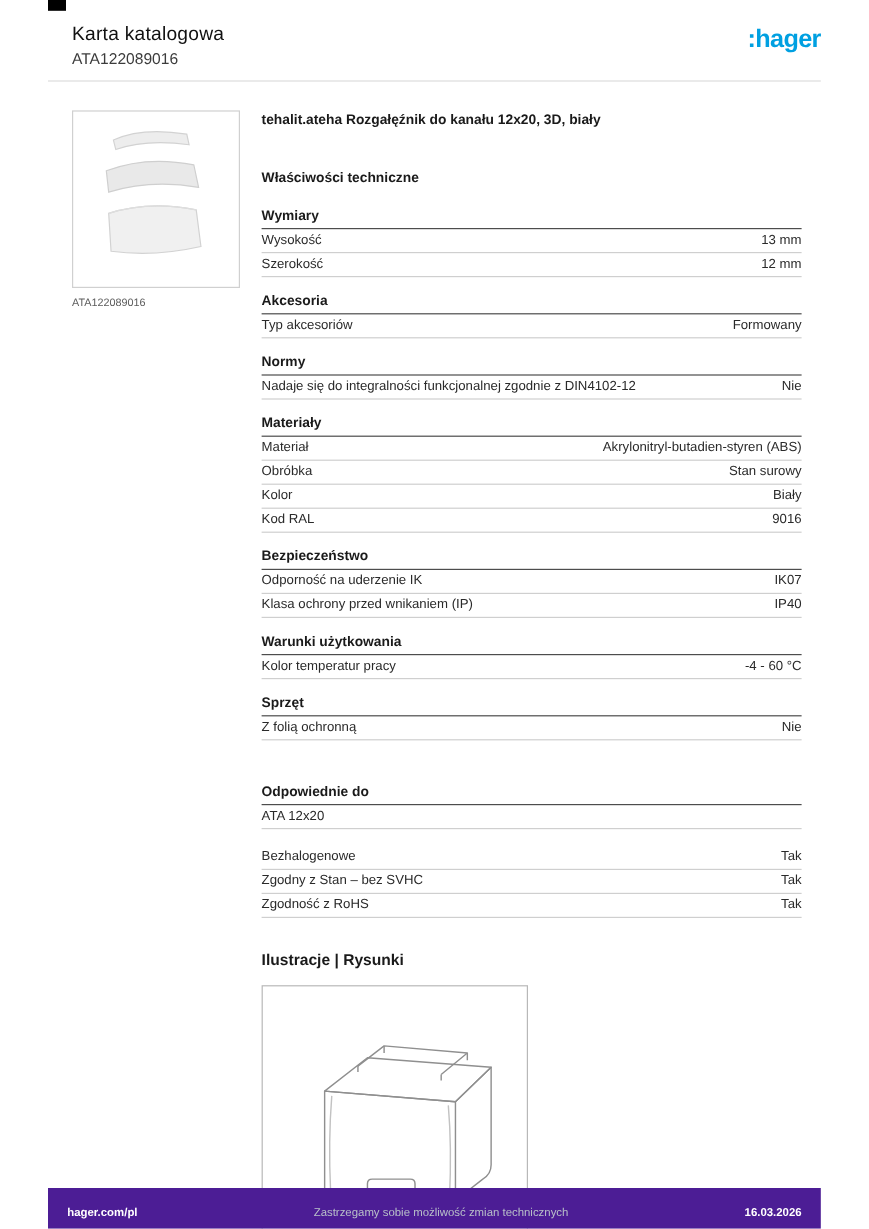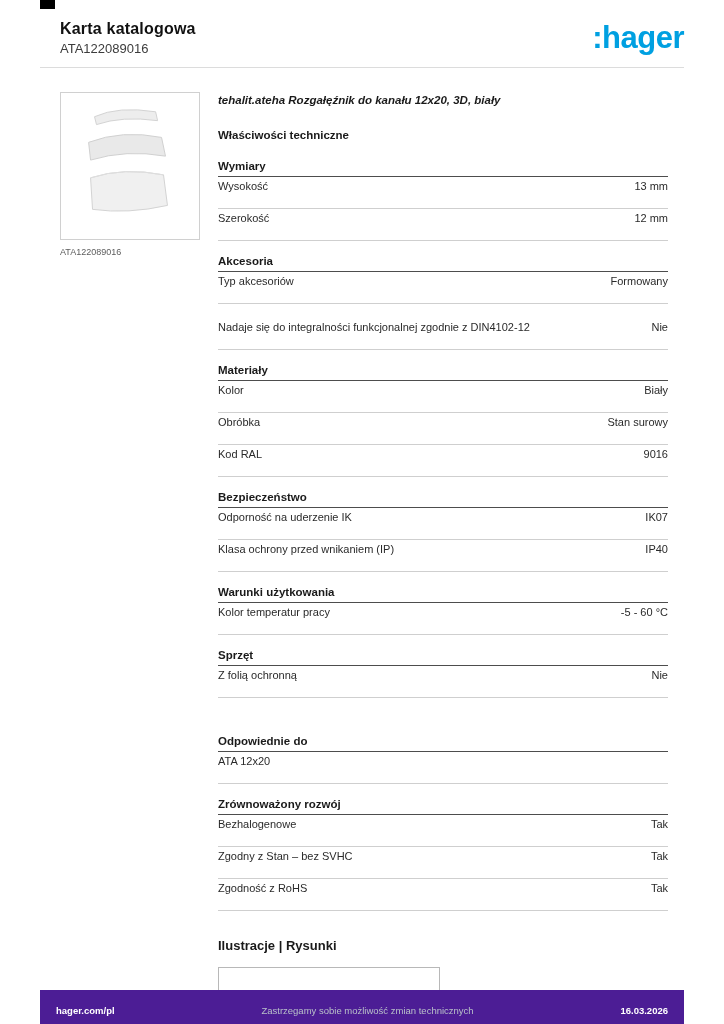--- a/index.html
+++ b/index.html
@@ -3,37 +3,37 @@
 <meta charset="utf-8">
 <style>
   * { margin:0; padding:0; box-sizing:border-box; }
   html,body { background:#ffffff; }
   body { font-family:"Liberation Sans", sans-serif; color:#1a1a1a; }
   .page { position:relative; width:724px; height:1024px; background:#fff; overflow:hidden; }
 
   .crop-mark { position:absolute; left:40px; top:0; width:15px; height:9px; background:#000; }
 
   .header { position:absolute; left:60px; right:40px; top:20px; display:flex; justify-content:space-between; align-items:flex-start; }
-  .page-title { font-size:16px; font-weight:bold; color:#111; letter-spacing:.2px; }
+  .page-title { font-size:16px; font-weight:normal; color:#111; letter-spacing:.2px; }
   .page-ref { font-size:13px; color:#3c3c3c; margin-top:3px; }
-  .logo { color:#00a0e1; font-size:31px; font-weight:bold; line-height:1; letter-spacing:-.5px; margin-top:2px; }
+  .logo { color:#00a0e1; font-size:21px; font-weight:bold; line-height:1; letter-spacing:-.5px; margin-top:2px; }
   .header-rule { position:absolute; left:40px; right:40px; top:67px; border-top:1px solid #dcdcdc; }
 
   .thumb { position:absolute; left:60px; top:92px; width:140px; height:148px; border:1px solid #d0d0d0; background:#fff; }
   .thumb svg { width:100%; height:100%; display:block; }
   .thumb-caption { position:absolute; left:60px; top:247px; font-size:9px; color:#5c5c5c; }
 
   .content { position:absolute; left:218px; top:94px; width:450px; }
-  .product-name { font-size:11.5px; font-weight:bold; margin-bottom:23px;font-style:italic; }
+  .product-name { font-size:11.5px; font-weight:bold; margin-bottom:37px; }
   .tech-header { font-size:11.5px; font-weight:bold; margin-bottom:19px; }
 
   .section { margin-bottom:14px; }
   .section.gap-before { margin-top:37px; }
   .section-title { font-size:11.5px; font-weight:bold; padding-bottom:4px; border-bottom:1px solid #4d4d4d; }
-  .row { display:flex; justify-content:space-between; align-items:baseline; font-size:11px; color:#2a2a2a; padding:3px 0 16px; border-bottom:1px solid #cfcfcf; }
+  .row { display:flex; justify-content:space-between; align-items:baseline; font-size:11px; color:#2a2a2a; padding:3px 0 4px; border-bottom:1px solid #cfcfcf; }
   .row-label { text-align:left; }
   .row-value { text-align:right; white-space:nowrap; }
 
   .illus-header { font-size:13px; font-weight:bold; margin-top:27px; margin-bottom:14px; }
   .illus-box { width:222px; height:230px; border:1px solid #b8b8b8; background:#fff; }
   .illus-box svg { width:100%; height:100%; display:block; }
 
   .footer { position:absolute; left:40px; right:40px; top:990px; height:40px; background:#4c1d95;
             display:flex; align-items:center; justify-content:space-between; padding:0 16px; font-size:9.5px; }
   .f-left { color:#ffffff; font-weight:bold; cursor:pointer; }
@@ -83,34 +83,39 @@
           </div>
         </section>
         <section class="section">
           <div class="section-title">Akcesoria</div>
           <div class="row">
             <span class="row-label">Typ akcesoriów</span>
             <span class="row-value">Formowany</span>
           </div>
         </section>
         <section class="section">
+          <div class="section-title">Normy</div>
           <div class="row">
             <span class="row-label">Nadaje się do integralności funkcjonalnej zgodnie z DIN4102-12</span>
             <span class="row-value">Nie</span>
           </div>
         </section>
         <section class="section">
           <div class="section-title">Materiały</div>
           <div class="row">
-            <span class="row-label">Kolor</span>
-            <span class="row-value">Biały</span>
+            <span class="row-label">Materiał</span>
+            <span class="row-value">Akrylonitryl-butadien-styren (ABS)</span>
           </div>
           <div class="row">
             <span class="row-label">Obróbka</span>
             <span class="row-value">Stan surowy</span>
+          </div>
+          <div class="row">
+            <span class="row-label">Kolor</span>
+            <span class="row-value">Biały</span>
           </div>
           <div class="row">
             <span class="row-label">Kod RAL</span>
             <span class="row-value">9016</span>
           </div>
         </section>
         <section class="section">
           <div class="section-title">Bezpieczeństwo</div>
           <div class="row">
             <span class="row-label">Odporność na uderzenie IK</span>
@@ -118,39 +123,38 @@
           </div>
           <div class="row">
             <span class="row-label">Klasa ochrony przed wnikaniem (IP)</span>
             <span class="row-value">IP40</span>
           </div>
         </section>
         <section class="section">
           <div class="section-title">Warunki użytkowania</div>
           <div class="row">
             <span class="row-label">Kolor temperatur pracy</span>
-            <span class="row-value">-5 - 60 °C</span>
+            <span class="row-value">-4 - 60 °C</span>
           </div>
         </section>
         <section class="section">
           <div class="section-title">Sprzęt</div>
           <div class="row">
             <span class="row-label">Z folią ochronną</span>
             <span class="row-value">Nie</span>
           </div>
         </section>
         <section class="section gap-before">
           <div class="section-title">Odpowiednie do</div>
           <div class="row">
             <span class="row-label">ATA 12x20</span>
             <span class="row-value"></span>
           </div>
         </section>
         <section class="section">
-          <div class="section-title">Zrównoważony rozwój</div>
           <div class="row">
             <span class="row-label">Bezhalogenowe</span>
             <span class="row-value">Tak</span>
           </div>
           <div class="row">
             <span class="row-label">Zgodny z Stan – bez SVHC</span>
             <span class="row-value">Tak</span>
           </div>
           <div class="row">
             <span class="row-label">Zgodność z RoHS</span>

